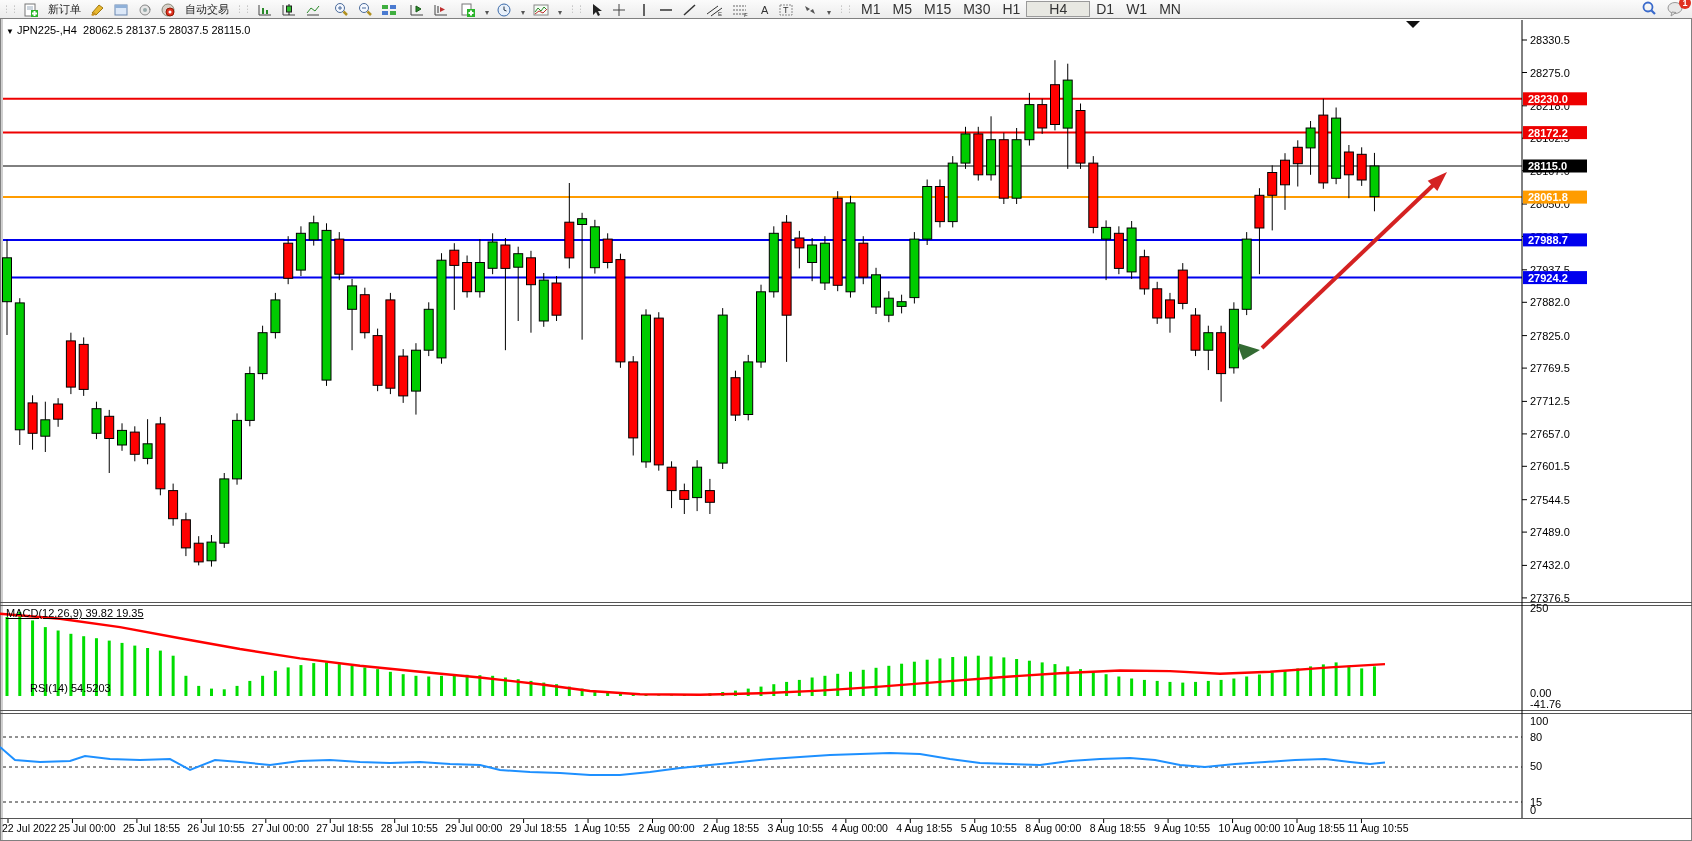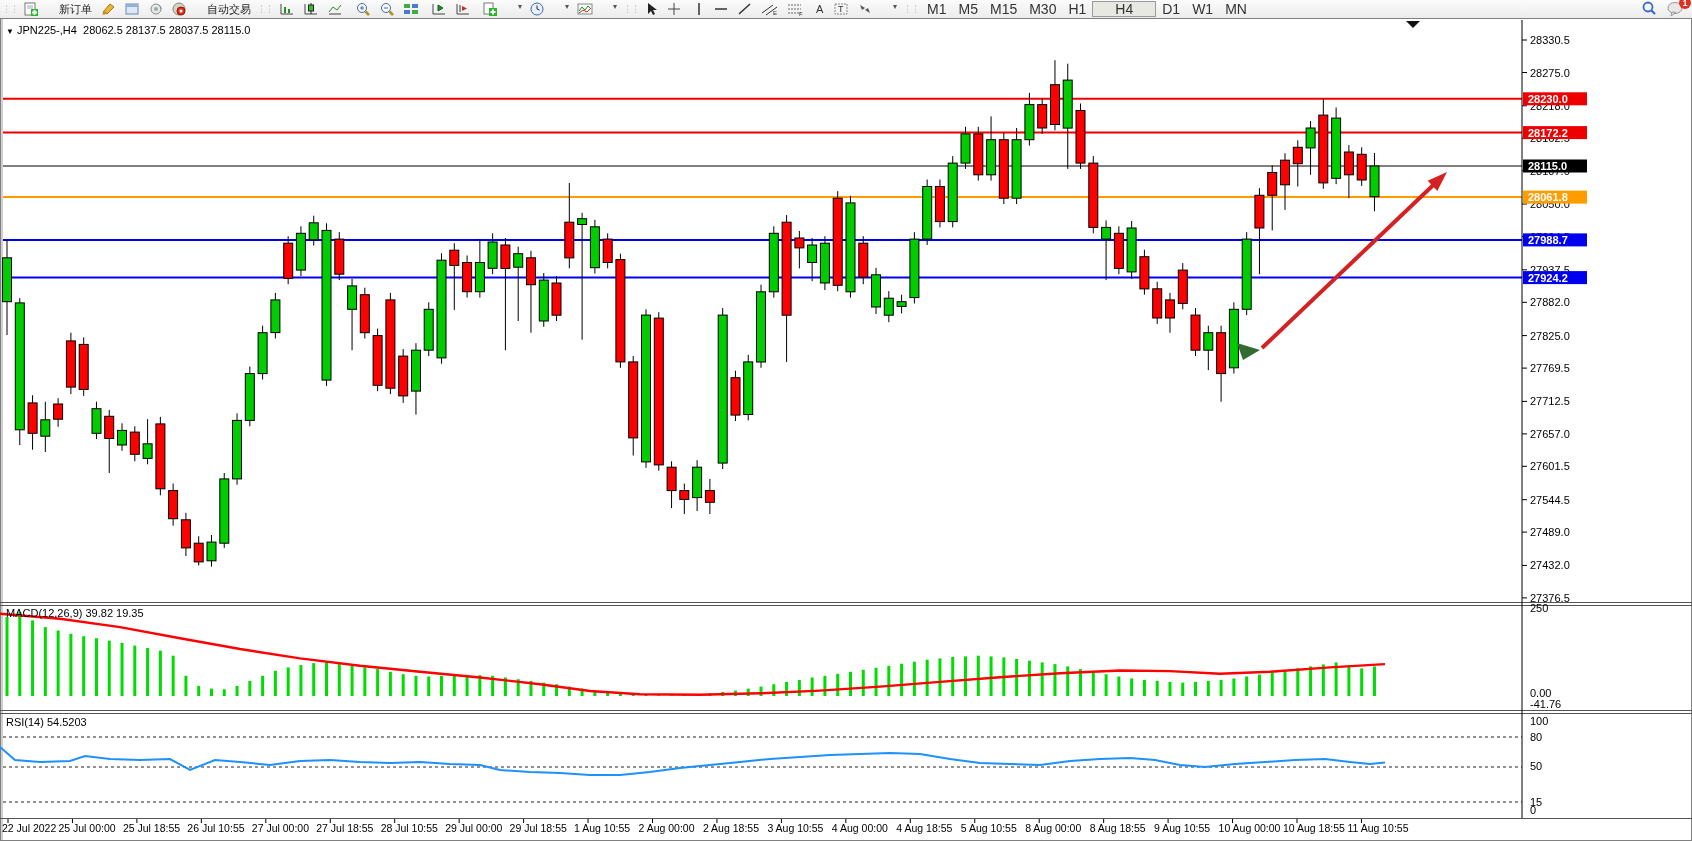--- a/index.html
+++ b/index.html
@@ -1,33 +1,33 @@
 <!DOCTYPE html>
 <html><head>
 <meta charset="utf-8">
 <style>
   html,body{margin:0;padding:0;background:#fff;font-family:"Liberation Sans",sans-serif;}
   body{width:1692px;height:841px;overflow:hidden;position:relative;}
   
   #toolbar{position:absolute;left:0;top:0;width:1692px;height:18px;background:linear-gradient(#fbfbfb,#ececec);
     border-bottom:1px solid #9a9a9a;display:flex;align-items:center;font-size:11px;color:#222;}
-  .tbtn{display:inline-flex;align-items:flex-start;gap:20px;padding:1px 4px;height:15px;cursor:default;}
+  .tbtn{display:inline-flex;align-items:flex-end;gap:9px;padding:1px 4px;height:15px;cursor:default;}
   .grip{color:#b5b5b5;font-size:9px;letter-spacing:-1px;margin:0 2px;}
   .tflabel{padding:1px 6px;height:14px;line-height:14px;font-size:14px;color:#333;}
   .tflabel.pressed{background:#e8e8e2;border:1px solid #9a9a9a;padding:0 22px;}
   .ico{display:inline-block;}
   #right-icons{position:absolute;right:8px;top:1px;display:flex;align-items:center;gap:10px;}
   .badge{position:absolute;top:-4px;right:-7px;background:#e03020;color:#fff;border-radius:50%;
     width:12px;height:12px;font-size:9px;line-height:12px;text-align:center;font-weight:bold;}
   
   #chartwin{position:absolute;left:0;top:18px;width:1692px;height:823px;background:#fff;}
   #chartwin .overlay{position:absolute;z-index:2;font-size:11px;color:#000;white-space:nowrap;}
   #title{left:6px;top:6px;}
-  #macd-label{left:6px;top:589px;}
-  #rsi-label{left:6px;top:698px;}
+  #macd-label{left:6px;top:589px;text-decoration:underline;}
+  #rsi-label{left:6px;top:664px;padding-left:24px;}
   svg text{font-family:"Liberation Sans",sans-serif;}
 </style>
 </head>
 <body>
 
 <div id="toolbar">
   <span class="grip">⋮⋮</span>
   <span class="tbtn">
     <svg class="ico" width="15" height="14">
         <rect x="1" y="1" width="10" height="12" fill="#fff" stroke="#777"></rect>

